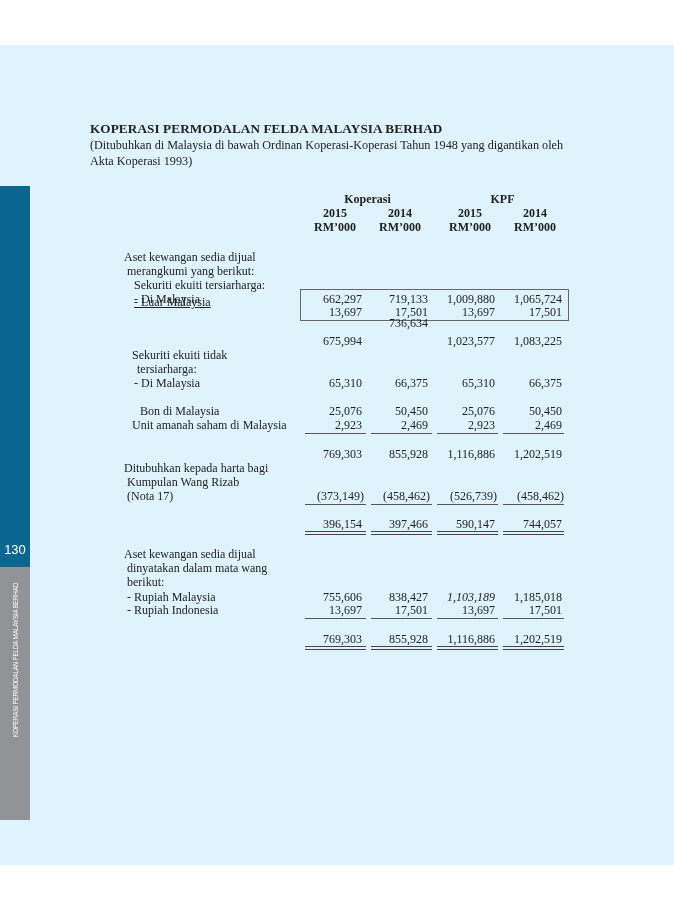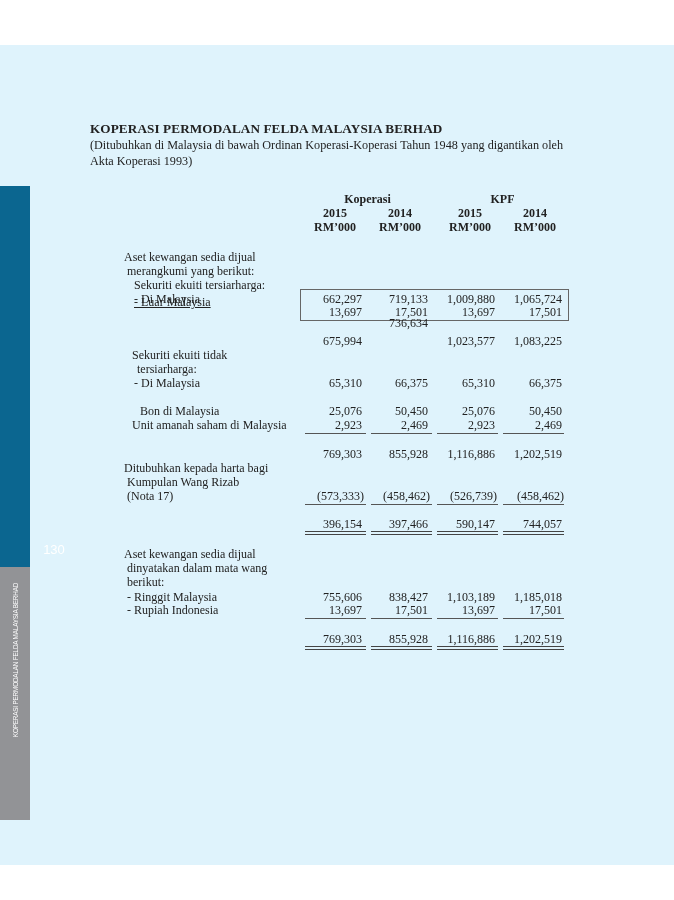--- a/index.html
+++ b/index.html
@@ -14,21 +14,20 @@
     background: #dff3fc;
   }
   .side-blue {
     position: absolute; left: 0; top: 186px; width: 30px; height: 381px;
     background: #0b6690;
   }
   .page-num {
     position: absolute; left: 0; top: 542px; width: 30px; text-align: center;
     color: #ffffff; font-family: "Liberation Sans", "DejaVu Sans", sans-serif;
     font-size: 13px;
-    padding-left: 39px;
   }
   .side-grey {
     position: absolute; left: 0; top: 567px; width: 30px; height: 253px;
     background: #929396;
   }
   .side-text {
     position: absolute; left: 15px; top: 660px;
     transform: translate(-50%, -50%) rotate(-90deg);
     white-space: nowrap; color: #ffffff;
     font-family: "Liberation Sans", "DejaVu Sans", sans-serif;
@@ -140,21 +139,21 @@
 
 <div class="num" style="left:296px; top:447px;">769,303</div>
 <div class="num" style="left:362px; top:447px;">855,928</div>
 <div class="num" style="left:429px; top:447px;">1,116,886</div>
 <div class="num" style="left:496px; top:447px;">1,202,519</div>
 
 <div class="label" style="left:124px; top:461px;">Ditubuhkan kepada harta bagi</div>
 <div class="label" style="left:127px; top:475px;">Kumpulan Wang Rizab</div>
 <div class="label" style="left:127px; top:489px;">(Nota 17)</div>
 
-<div class="num" style="left:298px; top:489px;">(573,333)</div>
+<div class="num" style="left:298px; top:489px;">(373,149)</div>
 <div class="num" style="left:364px; top:489px;">(458,462)</div>
 <div class="num" style="left:431px; top:489px;">(526,739)</div>
 <div class="num" style="left:498px; top:489px;">(458,462)</div>
 
 <div class="rule" style="left:305px; top:504px; width:61px;"></div>
 <div class="rule" style="left:371px; top:504px; width:61px;"></div>
 <div class="rule" style="left:437px; top:504px; width:61px;"></div>
 <div class="rule" style="left:503px; top:504px; width:61px;"></div>
 
 <div class="num" style="left:296px; top:517px;">396,154</div>
@@ -164,24 +163,24 @@
 
 <div class="rule dbl" style="left:305px; top:531px; width:61px;"></div>
 <div class="rule dbl" style="left:371px; top:531px; width:61px;"></div>
 <div class="rule dbl" style="left:437px; top:531px; width:61px;"></div>
 <div class="rule dbl" style="left:503px; top:531px; width:61px;"></div>
 
 <div class="label" style="left:124px; top:547px;">Aset kewangan sedia dijual</div>
 <div class="label" style="left:127px; top:561px;">dinyatakan dalam mata wang</div>
 <div class="label" style="left:127px; top:575px;">berikut:</div>
 
-<div class="label" style="left:127px; top:590px;">- Ringgit Malaysia</div>
+<div class="label" style="left:127px; top:590px;">- Rupiah Malaysia</div>
 <div class="num" style="left:296px; top:590px;">755,606</div>
 <div class="num" style="left:362px; top:590px;">838,427</div>
-<div class="num" style="left:429px; top:590px;">1,103,189</div>
+<div class="num" style="left:429px; top:590px;font-style:italic;">1,103,189</div>
 <div class="num" style="left:496px; top:590px;">1,185,018</div>
 
 <div class="label" style="left:127px; top:603px;">- Rupiah Indonesia</div>
 <div class="num" style="left:296px; top:603px;">13,697</div>
 <div class="num" style="left:362px; top:603px;">17,501</div>
 <div class="num" style="left:429px; top:603px;">13,697</div>
 <div class="num" style="left:496px; top:603px;">17,501</div>
 
 <div class="rule" style="left:305px; top:618px; width:61px;"></div>
 <div class="rule" style="left:371px; top:618px; width:61px;"></div>

